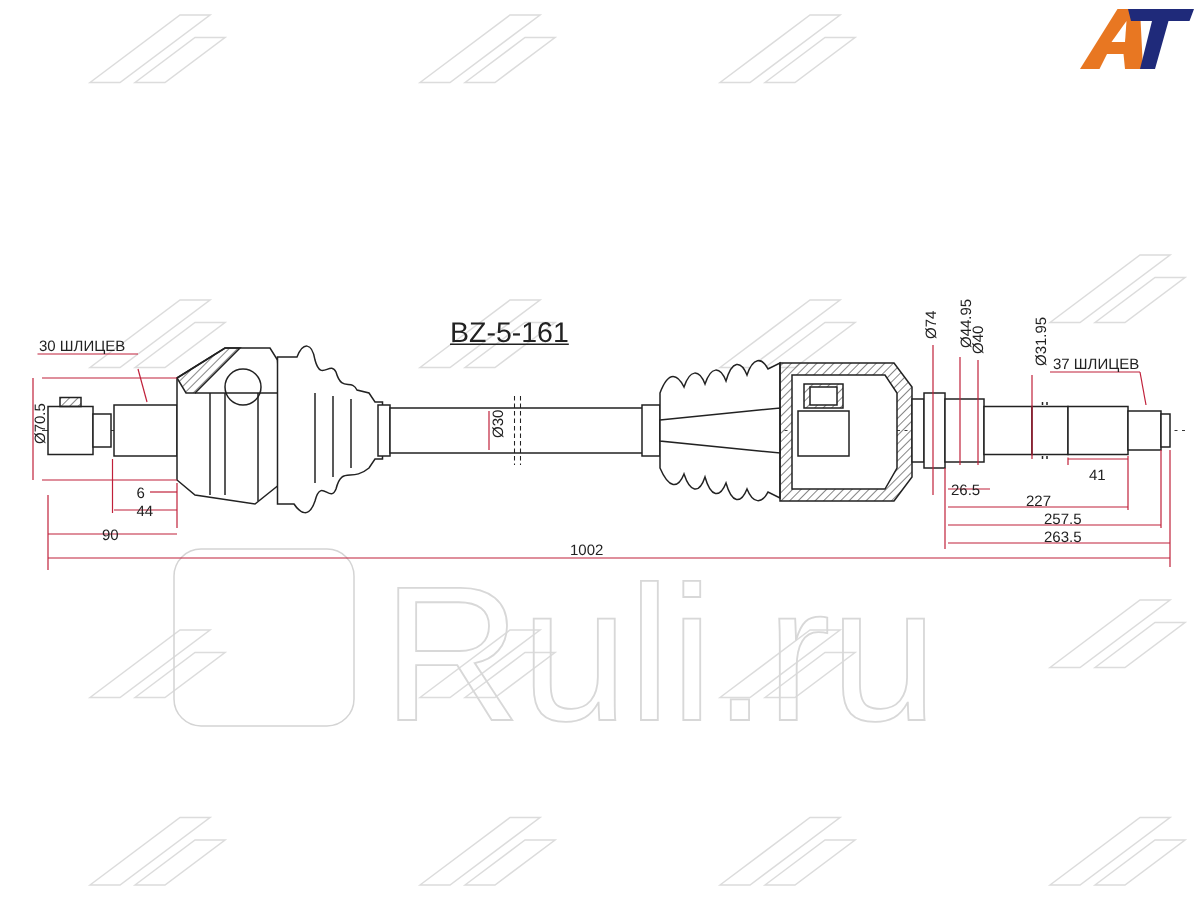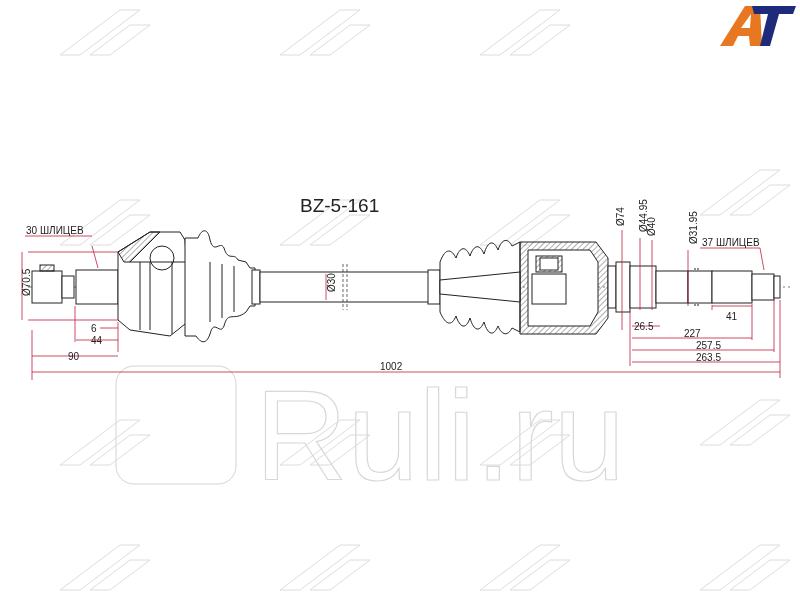--- a/index.html
+++ b/index.html
@@ -1,17 +1,17 @@
 <!DOCTYPE html>
 <html><head>
 <meta charset="utf-8">
 <style>
   html,body{margin:0;padding:0;background:#fff;}
   body{width:800px;height:600px;position:relative;overflow:hidden;font-family:"Liberation Sans",sans-serif;}
-  #title{position:absolute;left:300px;top:195px;font-size:19px;color:#222;}
+  #title{position:absolute;left:300px;top:212px;font-size:19px;color:#222;text-decoration:underline;}
   svg{position:absolute;left:0;top:0;}
   .dim{font-size:10px;fill:#222;font-family:"Liberation Sans",sans-serif;}
   .lbl{font-size:10px;fill:#222;font-family:"Liberation Sans",sans-serif;}
 </style>
 </head>
 <body>
 
 <svg width="800" height="600">
   <g stroke="#dcdcdc" fill="none" stroke-width="1">
     <g transform="translate(60,10)">

